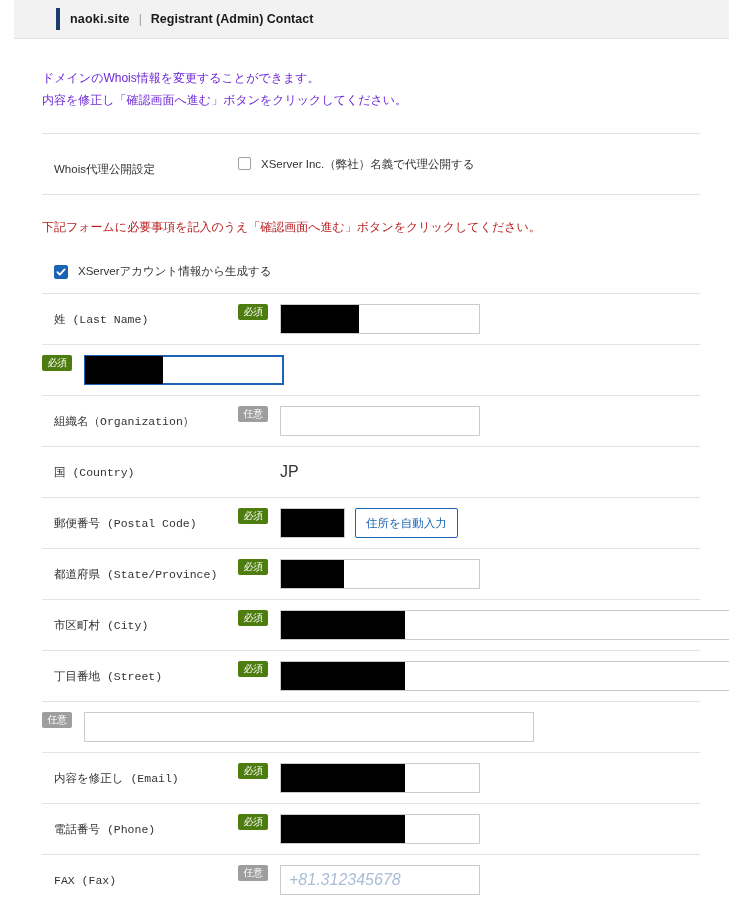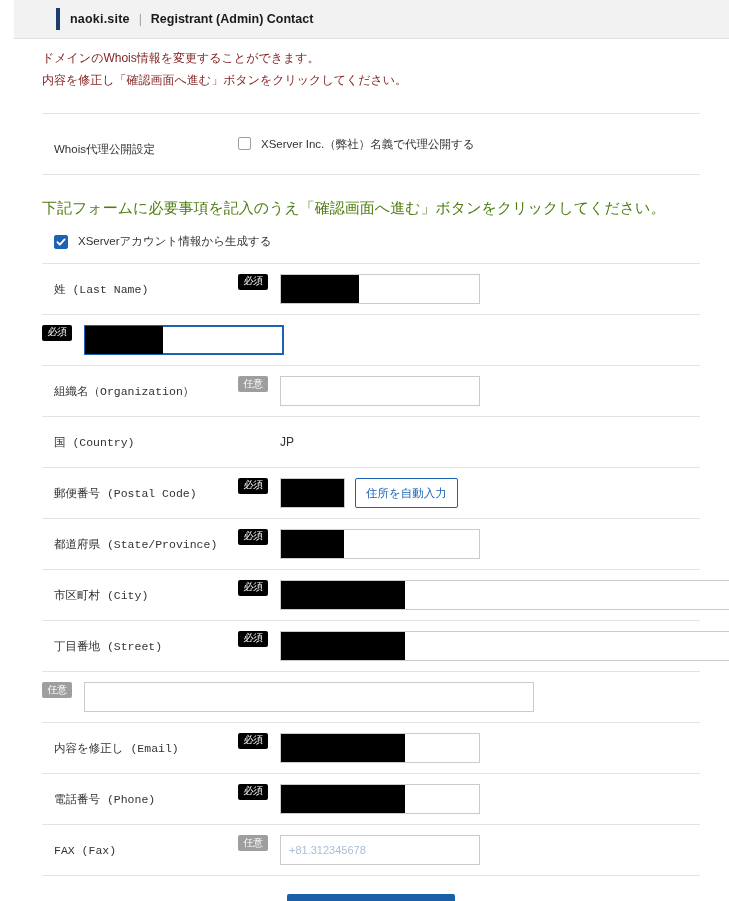--- a/index.html
+++ b/index.html
@@ -52,24 +52,24 @@
   .header-title {
     font-size: 12.5px;
     font-weight: bold;
     color: #1a1a1a;
   }
   
   .content {
     padding: 0 29px 0 42px;
   }
   .lead {
-    margin-top: 8px;
+    margin-top: 28px;
     line-height: 1.85;
     font-size: 12px;
-    color: #7f1d1d;
+    color: #6d28d9;
   }
   .lead div { white-space: nowrap; }
 
   
   .rule {
     border-top: 1px solid #e3e3e3;
   }
   .row {
     display: flex;
     align-items: center;
@@ -95,34 +95,35 @@
     text-align: center;
     font-size: 10px;
     line-height: 16px;
     height: 16px;
     border-radius: 2px;
     color: #ffffff;
     margin-right: 12px;
     flex: 0 0 auto;
     letter-spacing: -0.5px;
   }
-  .badge.required { background: #000000; font-family: Liberation Mono, monospace; }
+  .badge.required { background: #4d7c0f; }
   .badge.optional { background: #9e9e9e; color: #ffffff; }
 
   
   .txt {
     box-sizing: border-box;
     height: 30px;
     border: 1px solid #c8ccd0;
     background: #ffffff;
     font-family: "Liberation Sans", sans-serif;
-    font-size: 11px;
+    font-size: 16px;
     color: #333;
     padding: 0 8px;
     outline: none;
+    font-style: italic;
   }
   .txt::placeholder { color: #a9bdd6; }
   .w200 { width: 200px; }
   .w450 { width: 450px; }
   .w65  { width: 65px; }
   .focus-ring { border: 1px solid #1b63b5; box-shadow: 0 0 0 1px #1b63b5 inset; }
 
   
   .field-wrap { position: relative; display: inline-block; }
   .redact {
@@ -142,21 +143,21 @@
     border: 1px solid #1b63b5;
     background: #ffffff;
     color: #1b63b5;
     font-size: 11.5px;
     font-family: Liberation Mono, monospace;
     border-radius: 2px;
     cursor: pointer;
   }
 
   .static-value {
-    font-size: 12px;
+    font-size: 16px;
     color: #333;
     padding-left: 42px;
   }
 
   
   .whois-row {
     display: flex;
     align-items: center;
     min-height: 60px;
     border-top: 1px solid #e3e3e3;
@@ -194,23 +195,23 @@
   }
   .cb-checked svg { display: block; }
   .cb-text {
     margin-left: 10px;
     font-size: 11.5px;
     color: #333;
   }
 
   .mid-note {
     margin-top: 24px;
-    margin-bottom: 16px;
-    font-size: 15px;
-    color: #4d7c0f;
+    margin-bottom: 28px;
+    font-size: 12px;
+    color: #b91c1c;
   }
   .gen-row {
     display: flex;
     align-items: center;
     margin-bottom: 14px;
     padding-left: 12px;
     margin-top: 12px;
   }
 
   

